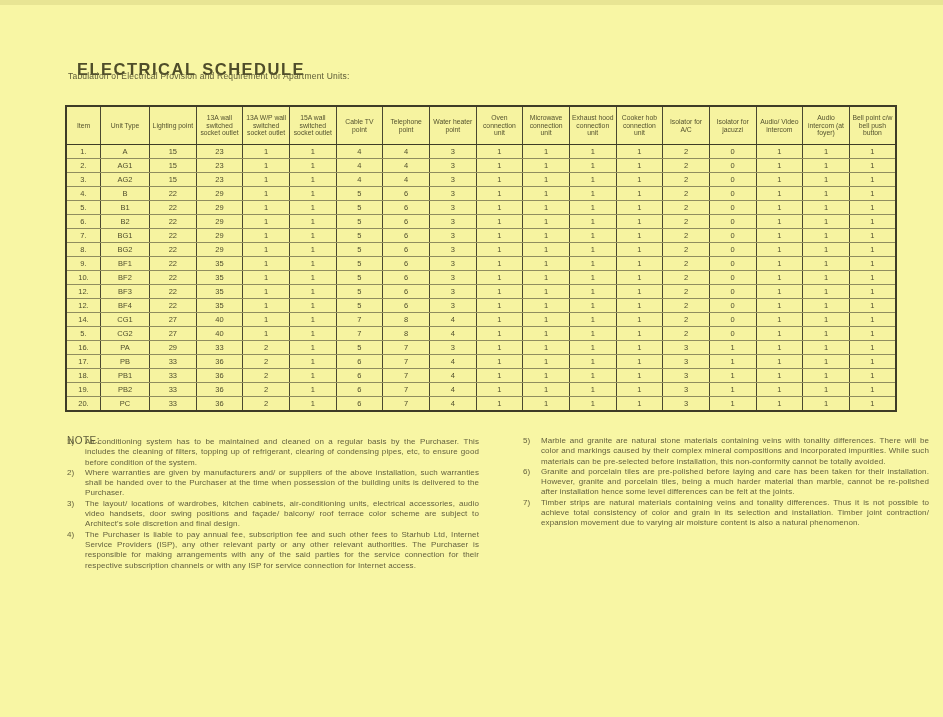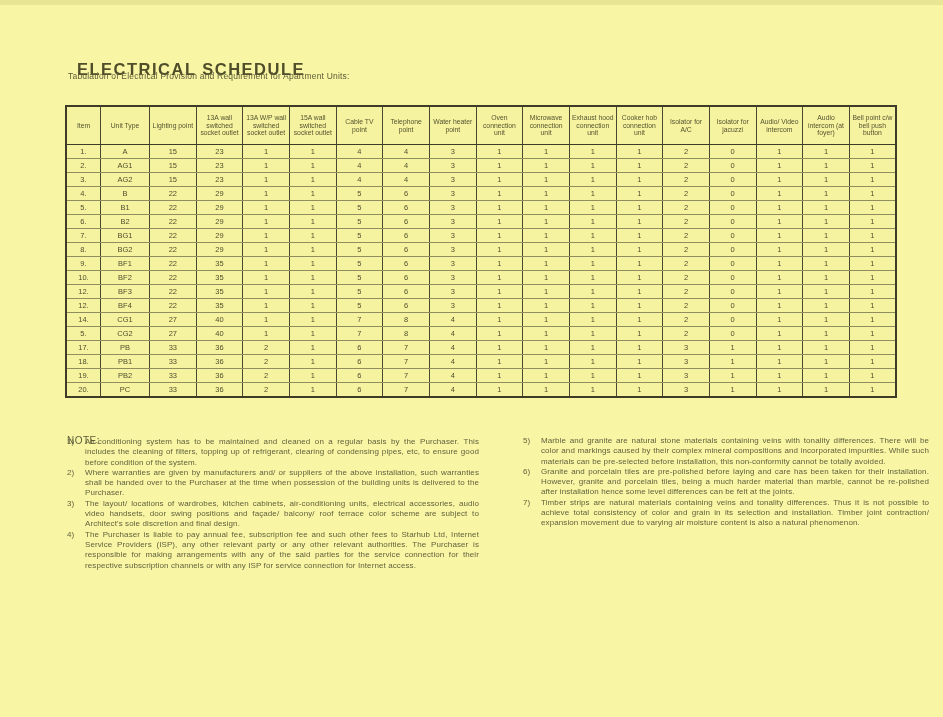--- a/index.html
+++ b/index.html
@@ -379,20 +379,40 @@
           <td>1</td>
           <td>1</td>
           <td>1</td>
           <td>2</td>
           <td>0</td>
           <td>1</td>
           <td>1</td>
           <td>1</td>
         </tr>
         <tr>
+          <td>16.</td>
+          <td>PA</td>
+          <td>29</td>
+          <td>33</td>
+          <td>2</td>
+          <td>1</td>
+          <td>5</td>
+          <td>7</td>
+          <td>3</td>
+          <td>1</td>
+          <td>1</td>
+          <td>1</td>
+          <td>1</td>
+          <td>3</td>
+          <td>1</td>
+          <td>1</td>
+          <td>1</td>
+          <td>1</td>
+        </tr>
+        <tr>
           <td>17.</td>
           <td>PB</td>
           <td>33</td>
           <td>36</td>
           <td>2</td>
           <td>1</td>
           <td>6</td>
           <td>7</td>
           <td>4</td>
           <td>1</td>

